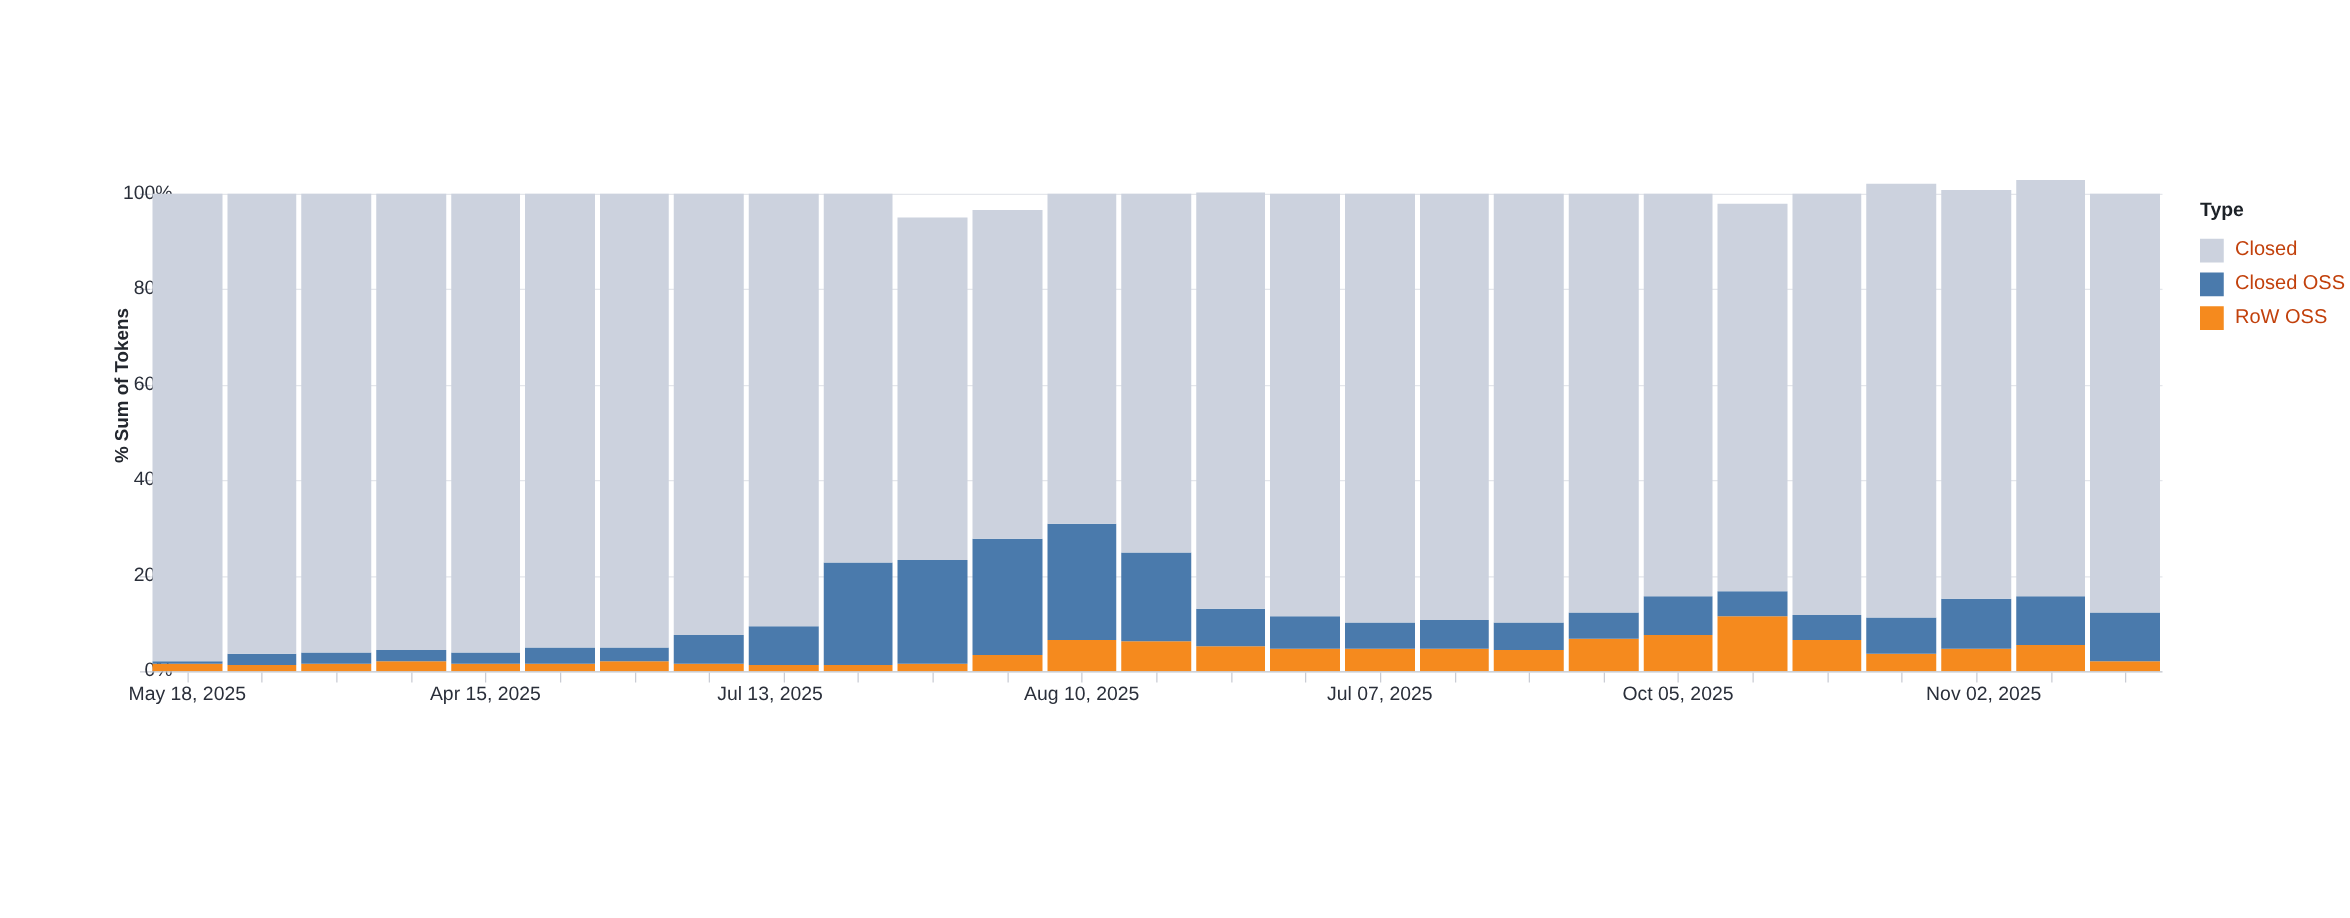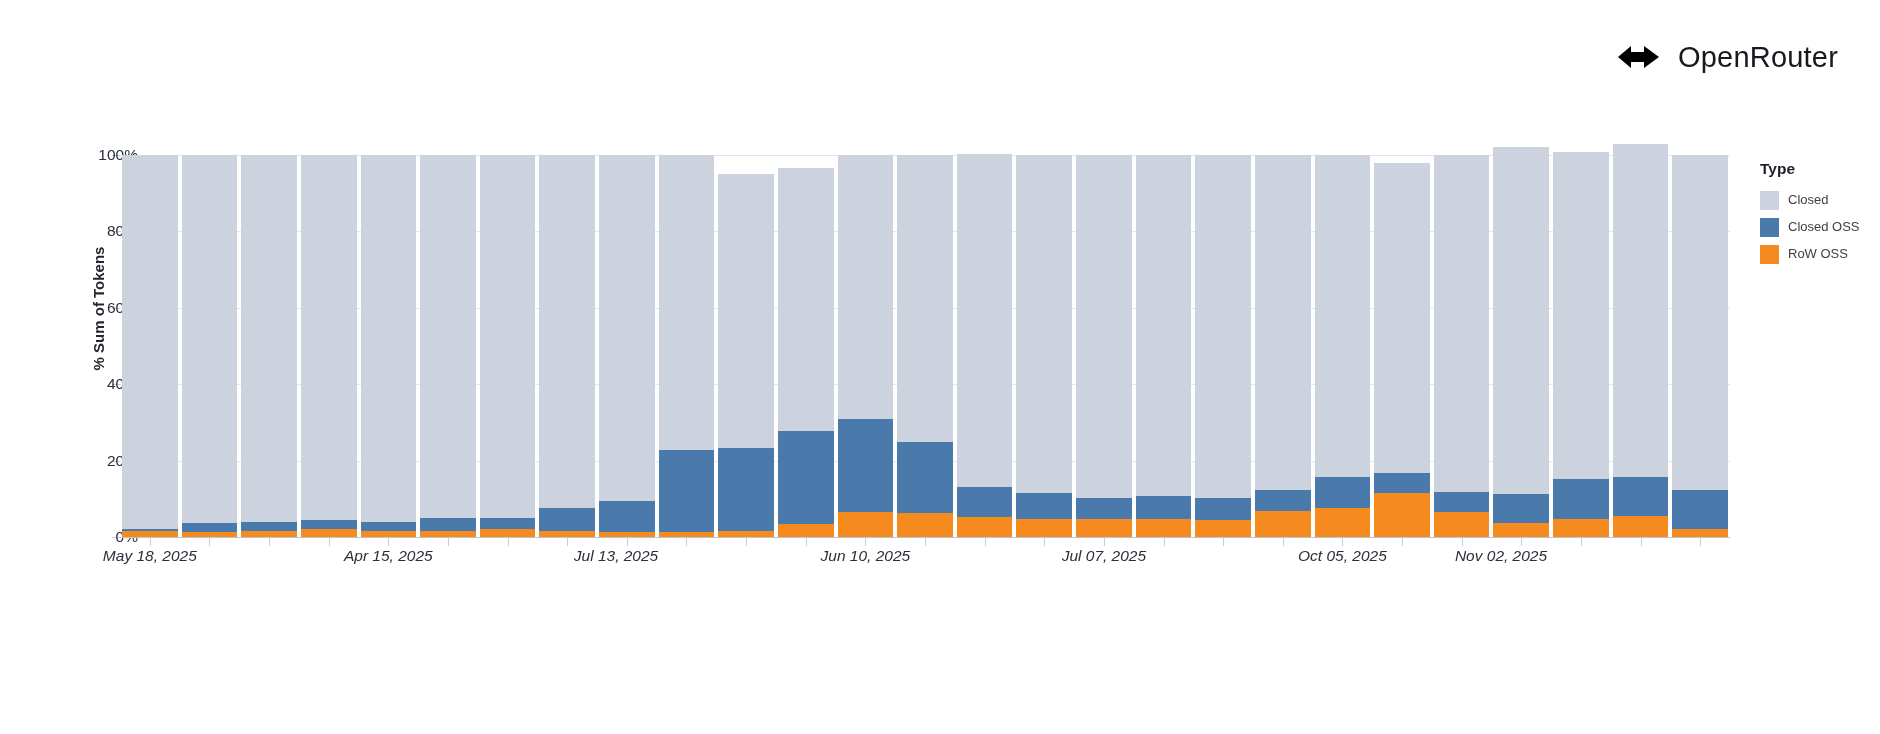--- a/index.html
+++ b/index.html
@@ -121,21 +121,20 @@
     height: 8px;
     background: #c9ccd4;
   }
   .x-tick-label {
     position: absolute;
     top: 547px;
     font-size: 15.5px;
     color: #2a2f3a;
     transform: translateX(-50%);
     white-space: nowrap;
-    font-style: italic;
   }
   #x-axis-title {
     position: absolute;
     left: 0;
     top: 586px;
     width: 1600px;
     text-align: center;
     font-size: 15px;
     font-weight: bold;
     color: #23272e;
@@ -172,38 +171,30 @@
     gap: 9px;
     margin-bottom: 7px;
   }
   .legend-swatch {
     width: 19px;
     height: 19px;
     flex: 0 0 19px;
     margin-top: 1px;
   }
   .legend-label {
-    font-size: 13px;
+    font-size: 16px;
     line-height: 19px;
-    color: #404040;
+    color: #c2410c;
   }
 </style>
 </head>
 <body>
 
 <div id="header">
 
-  <div id="brand">
-    <span>
-      <svg id="brand-logo" viewBox="0 0 44 38" xmlns="http://www.w3.org/2000/svg" aria-hidden="true">
-        <path d="M0 19 L13 8 L13 14 L26 14 L26 8 L41 19 L26 30 L26 24 L13 24 L13 30 Z" fill="#000000"></path>
-      </svg>
-    </span>
-    <span id="brand-name">OpenRouter</span>
-  </div>
 </div>
 
 <div id="plot-wrap">
 
   <div id="y-axis-group">
       <div class="y-tick-mark" style="top: 537px;"></div>
       <div class="y-tick-label" style="top: 537px;">0%</div>
       <div class="gridline" style="top: 460.6px;"></div>
       <div class="y-tick-mark" style="top: 460.6px;"></div>
       <div class="y-tick-label" style="top: 460.6px;">20%</div>
@@ -386,24 +377,24 @@
       <div class="x-tick-mark" style="left: 1342.41px;"></div>
       <div class="x-tick-mark" style="left: 1402.04px;"></div>
       <div class="x-tick-mark" style="left: 1461.67px;"></div>
       <div class="x-tick-mark" style="left: 1521.3px;"></div>
       <div class="x-tick-mark" style="left: 1580.93px;"></div>
       <div class="x-tick-mark" style="left: 1640.56px;"></div>
       <div class="x-tick-mark" style="left: 1700.19px;"></div>
       <div class="x-tick-label" style="left: 149.815px;">May 18, 2025</div>
       <div class="x-tick-label" style="left: 388.333px;">Apr 15, 2025</div>
       <div class="x-tick-label" style="left: 616px;">Jul 13, 2025</div>
-      <div class="x-tick-label" style="left: 865.37px;">Jun 10, 2025</div>
+      <div class="x-tick-label" style="left: 865.37px;">Aug 10, 2025</div>
       <div class="x-tick-label" style="left: 1103.89px;">Jul 07, 2025</div>
       <div class="x-tick-label" style="left: 1342.41px;">Oct 05, 2025</div>
-      <div class="x-tick-label" style="left: 1501px;">Nov 02, 2025</div>
+      <div class="x-tick-label" style="left: 1587px;">Nov 02, 2025</div>
     </div>
 
 </div>
 
 <div id="legend">
   <div id="legend-title">Type</div>
   <div id="legend-items">
       <div class="legend-row">
         <span class="legend-swatch" style="background: rgb(204, 210, 222);"></span>
         <span class="legend-label">Closed</span>

